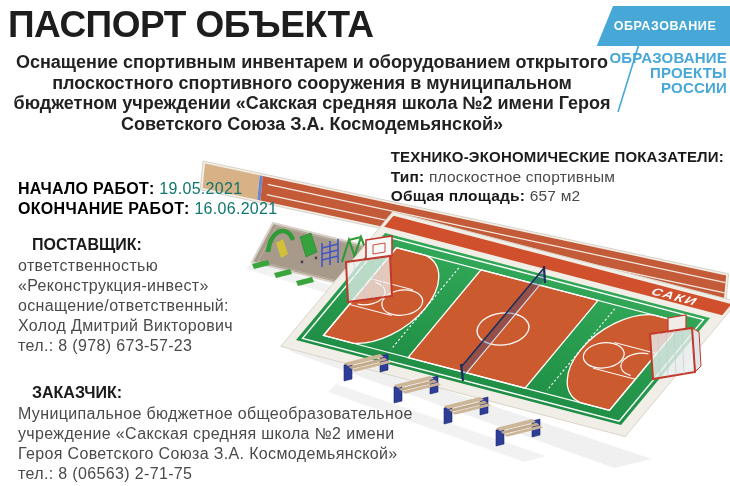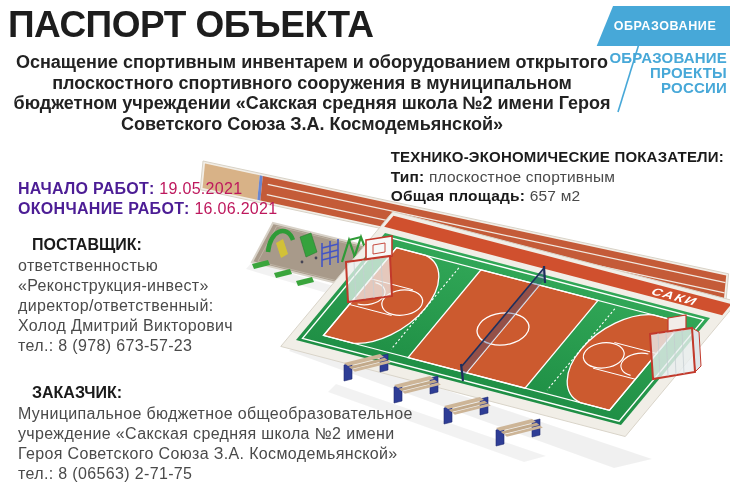--- a/index.html
+++ b/index.html
@@ -22,22 +22,22 @@
     position:absolute;right:0;top:6px;width:136px;height:40px;
     clip-path:polygon(14% 0,100% 0,100% 100%,2% 100%);
     display:flex;align-items:center;justify-content:center;
     color:#fff;font-weight:bold;font-size:12.5px;letter-spacing:0.6px;padding-left:6px;box-sizing:border-box;
   }
   .logo-brand{
     position:absolute;right:3px;top:50px;text-align:right;
     font-weight:bold;font-size:15px;line-height:15px;letter-spacing:0.2px;
   }
   .kv{left:18px;font-size:16px;letter-spacing:0.3px;white-space:nowrap;}
-  .kv b{color:#4c1d95;}
-  .kv span.val{color:#be185d;font-weight:normal;}
+  .kv b{color:#000000;}
+  .kv span.val{color:#0f766e;font-weight:normal;}
   .block-label{left:32px;font-size:16px;font-weight:bold;color:#1a1a1a;white-space:nowrap;}
   .lines{left:18px;font-size:16px;line-height:20px;letter-spacing:0.35px;color:#4a4a4a;white-space:nowrap;}
   .indicators{right:6px;top:147px;text-align:left;line-height:19.5px;white-space:nowrap;}
   .indicators .ind-title{font-size:15px;font-weight:bold;color:#1a1a1a;letter-spacing:0.2px;}
   .indicators .row{font-size:15.5px;color:#4a4a4a;letter-spacing:0.2px;}
   .indicators .row b{color:#1a1a1a;}
 </style>
 </head>
 <body>
 
@@ -194,21 +194,21 @@
   </div>
   <div class="txt kv" style="top:200px">
     <b>ОКОНЧАНИЕ РАБОТ:</b>
     <span class="val">16.06.2021</span>
   </div>
 
   <div class="txt block-label" style="top:236px">ПОСТАВЩИК:</div>
   <div class="txt lines" style="top:256px">
     <div>ответственностью</div>
     <div>«Реконструкция-инвест»</div>
-    <div>директор/ответственный:</div>
+    <div>оснащение/ответственный:</div>
     <div>Холод Дмитрий Викторович</div>
     <div>тел.: 8 (978) 673-57-23</div>
   </div>
 
   <div class="txt block-label" style="top:384px">ЗАКАЗЧИК:</div>
   <div class="txt lines" style="top:404px">
     <div>Муниципальное бюджетное общеобразовательное</div>
     <div>учреждение «Сакская средняя школа №2 имени</div>
     <div>Героя Советского Союза З.А. Космодемьянской»</div>
     <div>тел.: 8 (06563) 2-71-75</div>

